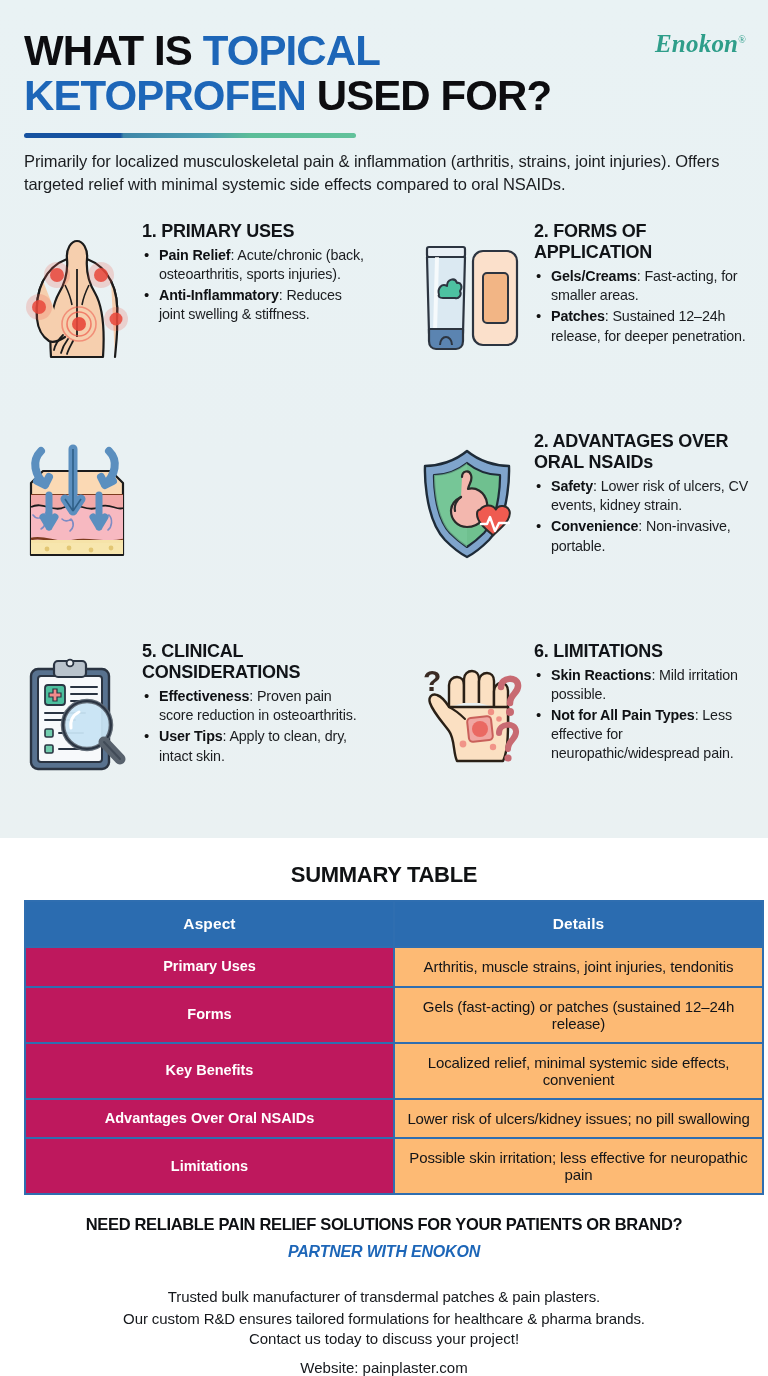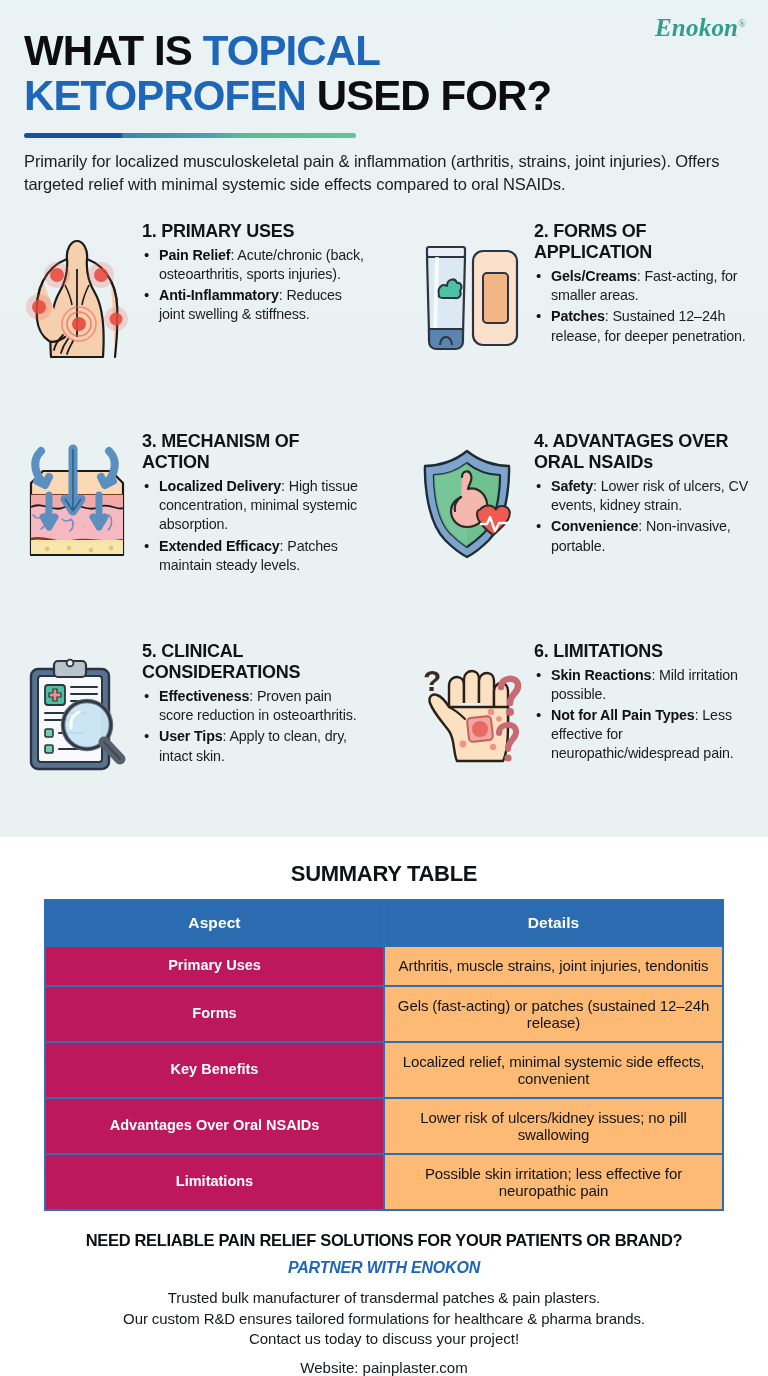--- a/index.html
+++ b/index.html
@@ -21,21 +21,21 @@
   
   .top-section {
     background: linear-gradient(180deg, #e9f2f4 0%, #e9f1f3 55%, #eaf1f2 100%);
     padding: 0 0 6px 0;
     height: 838px;
     position: relative;
   }
 
   .brand {
     position: absolute;
-    top: 14px;
+    top: 30px;
     right: 22px;
     font-family: "Liberation Serif", serif;
     font-style: italic;
     font-weight: bold;
     font-size: 25px;
     color: #2f9e8a;
     letter-spacing: 0.2px;
   }
   .brand .reg {
     font-size: 10px;
@@ -132,21 +132,21 @@
   .summary-title {
     text-align: center;
     font-size: 22px;
     font-weight: 900;
     letter-spacing: -0.3px;
     color: #101214;
     margin: 24px 0 12px 0;
   }
 
   table.summary {
-    width: 680px;
+    width: 740px;
     margin: 0 auto;
     border-collapse: separate;
     border-spacing: 0;
     table-layout: fixed;
     border: 1px solid #2f6eb0;
   }
   table.summary th, table.summary td {
     border: 1px solid #2f6eb0;
     padding: 10px 8px;
     vertical-align: middle;
@@ -189,21 +189,21 @@
     font-size: 16px;
     font-weight: 900;
     color: #1d66b8;
     letter-spacing: -0.2px;
     margin-top: 9px;
     font-style: italic;
   }
   .cta .cta-line {
     font-size: 15px;
     color: #15181c;
-    margin-top: 11px;
+    margin-top: 26px;
     line-height: 1.38;
     letter-spacing: -0.1px;
   }
   .cta .cta-line.tight { margin-top: 1px; }
   .cta .cta-contact { font-size: 15px; color: #15181c; }
   .cta .cta-site { font-size: 15px; color: #15181c; margin-top: 12px; }
 
   svg { display: block; }
 </style>
 </head>
@@ -308,45 +308,38 @@
               <path d="M88 76 C92 80 91 88 87 91 M88 76 C85 78 81 77 79 74" fill="none" stroke="#7e8cc4" stroke-width="1.6" stroke-linecap="round"></path>
               <path d="M52 10 L52 72 M52 72 L44 60 M52 72 L60 60" fill="none" stroke="#5b8fbf" stroke-width="9" stroke-linecap="round" stroke-linejoin="round"></path>
               <path d="M52 10 L52 72 M52 72 L44 60 M52 72 L60 60" fill="none" stroke="#2f5f87" stroke-width="1.6" stroke-linejoin="round"></path>
               <path d="M20 12 C10 22 14 36 24 46 M24 46 L16 42 M24 46 L28 38" fill="none" stroke="#5b8fbf" stroke-width="8" stroke-linecap="round" stroke-linejoin="round"></path>
               <path d="M88 12 C98 22 94 36 84 46 M84 46 L92 42 M84 46 L80 38" fill="none" stroke="#5b8fbf" stroke-width="8" stroke-linecap="round" stroke-linejoin="round"></path>
               <path d="M28 56 L28 88 M28 88 L22 78 M28 88 L34 78" fill="none" stroke="#5b8fbf" stroke-width="7" stroke-linecap="round" stroke-linejoin="round"></path>
               <path d="M78 56 L78 88 M78 88 L72 78 M78 88 L84 78" fill="none" stroke="#5b8fbf" stroke-width="7" stroke-linecap="round" stroke-linejoin="round"></path>
             </g>
           </svg>
         </div>
-        <div class="body">
-          <h3>3. MECHANISM OF ACTION</h3>
-          <ul>
-            <li><b>Localized Delivery</b><span>: High tissue concentration, minimal systemic absorption.</span></li>
-            <li><b>Extended Efficacy</b><span>: Patches maintain steady levels.</span></li>
-          </ul>
-        </div>
       </div>
 
       <div class="card">
         <div class="art">
           <svg width="112" height="132" viewBox="0 0 112 132">
             <g>
               <path d="M54 12 C42 22 26 27 12 27 C12 27 10 78 32 101 C42 111 50 116 54 118 C58 116 66 111 76 101 C98 78 96 27 96 27 C82 27 66 22 54 12 Z" fill="#7fa4cc" stroke="#1e2b38" stroke-width="2.4" stroke-linejoin="round"></path>
               <path d="M54 24 C44 32 32 36 21 36 C21 36 20 76 37 94 C45 102 51 106 54 108 C57 106 63 102 71 94 C88 76 87 36 87 36 C76 36 64 32 54 24 Z" fill="#6fc08f" stroke="#1e2b38" stroke-width="2.2" stroke-linejoin="round"></path>
               <path d="M54 24 L54 108 C51 106 45 102 37 94 C20 76 21 36 21 36 C32 36 44 32 54 24 Z" fill="#79c99a" opacity="0.7"></path>
               <path d="M49 38 C49 32 56 30 58 36 C60 42 56 44 55 50 C62 48 72 52 74 64 C76 78 66 88 54 88 C44 88 38 80 38 72 C38 64 44 60 48 58" fill="#f3b7ae" stroke="#2a2a2a" stroke-width="2.2" stroke-linejoin="round" stroke-linecap="round"></path>
               <path d="M48 58 C43 61 41 67 42 72" fill="none" stroke="#2a2a2a" stroke-width="2.2" stroke-linecap="round"></path>
               <path d="M80 66 C84 60 94 60 97 66 C100 60 110 61 112 68 C114 78 100 88 94 94 C87 88 74 78 77 68 C77.5 67 78.7 66.4 80 66 Z" fill="#ef5b50" stroke="#2a2a2a" stroke-width="2.2" stroke-linejoin="round" transform="translate(-11,8) scale(0.92) translate(5,2)"></path>
               <path d="M68 85 L74 85 L77 78 L82 92 L86 84 L96 84" fill="none" stroke="#ffffff" stroke-width="2.4" stroke-linecap="round" stroke-linejoin="round"></path>
             </g>
           </svg>
         </div>
         <div class="body">
-          <h3>4. ADVANTAGES OVER ORAL NSAIDs</h3>
+          <h3>2. ADVANTAGES OVER ORAL NSAIDs</h3>
           <ul>
             <li><b>Safety</b><span>: Lower risk of ulcers, CV events, kidney strain.</span></li>
             <li><b>Convenience</b><span>: Non-invasive, portable.</span></li>
           </ul>
         </div>
       </div>
 
       <div class="card">
         <div class="art">
           <svg width="112" height="132" viewBox="0 0 112 132">

